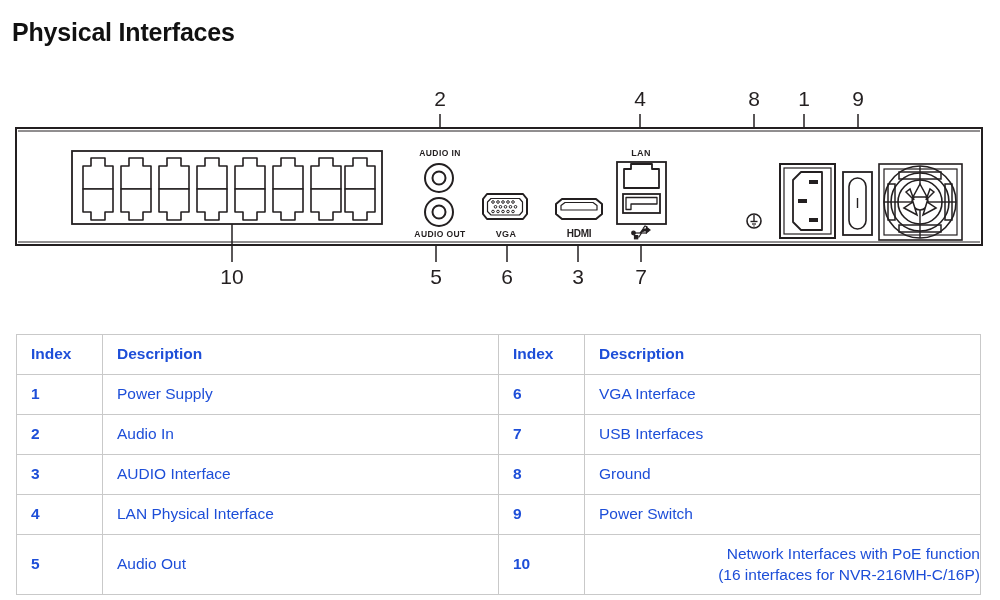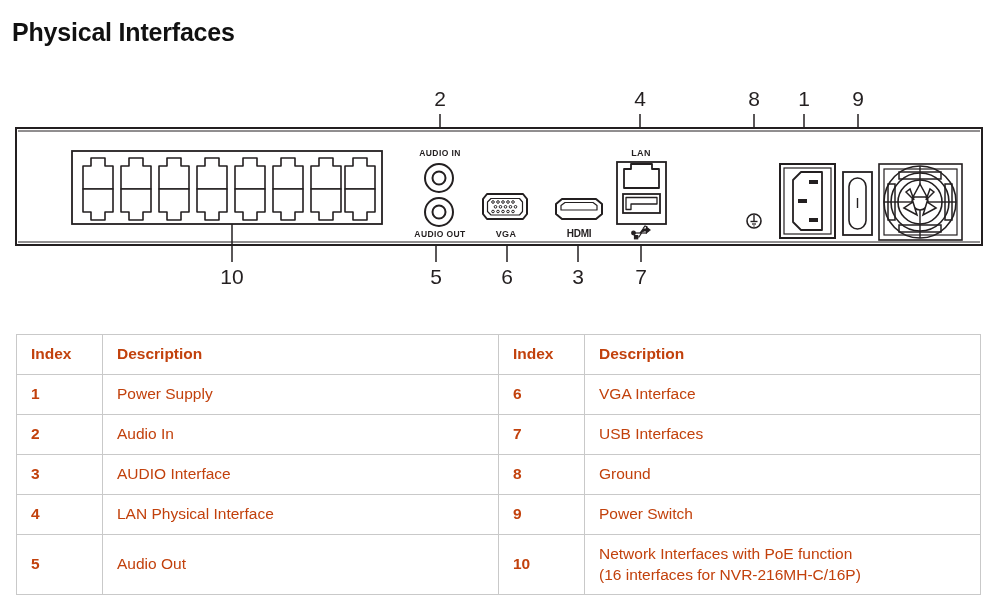--- a/index.html
+++ b/index.html
@@ -31,30 +31,30 @@
     width:964px;
     border-collapse:collapse;
     table-layout:fixed;
   }
   #legend-table td,#legend-table th{
     border:1px solid #c9c9c9;
     padding:9px 0 9px 14px;
     font-size:15.5px;
     text-align:left;
     vertical-align:middle;
-    color:#c2410c;
+    color:#1d4ed8;
     font-weight:normal;
     line-height:1.35;
   }
   #legend-table th{font-weight:bold;font-size:15.5px;}
   #legend-table td.idx,#legend-table th.idx{font-weight:bold;}
   col.c-idx{width:86px;}
   col.c-desc{width:396px;}
   .row-tall td{padding-top:11px;padding-bottom:11px;}
-  .desc-line{display:block;}
+  .desc-line{display:block;text-align:right;}
 </style>
 </head>
 <body>
 
 <div id="page">
 
   <div id="page-title">Physical Interfaces</div>
 
   <div id="diagram">
     <svg width="1000" height="220" viewBox="0 0 1000 220" xmlns="http://www.w3.org/2000/svg">

